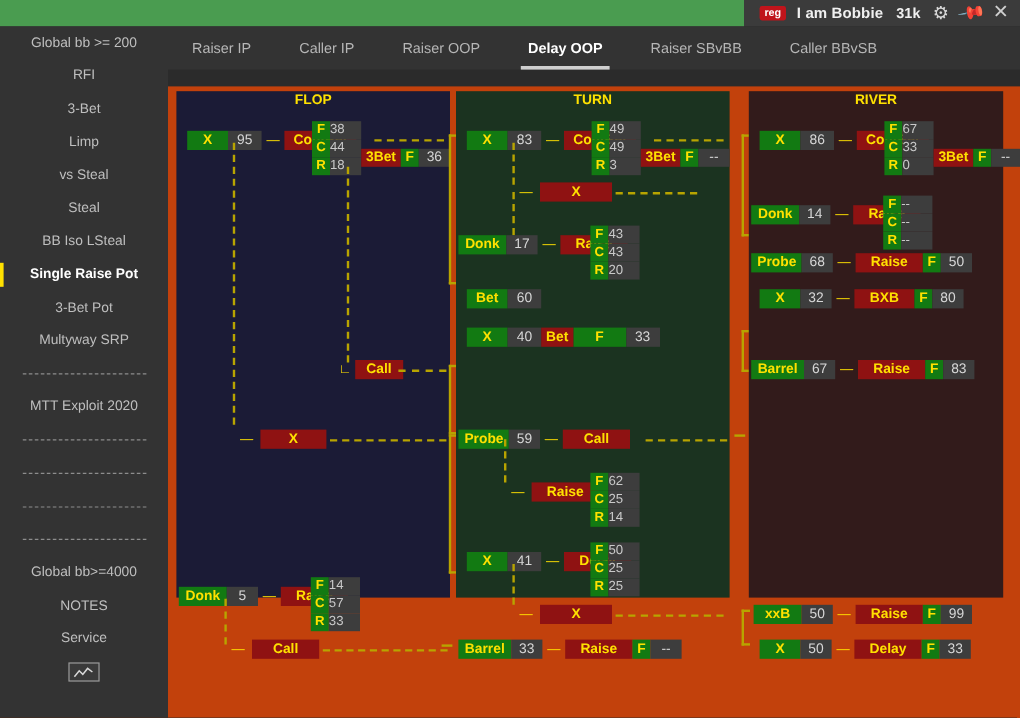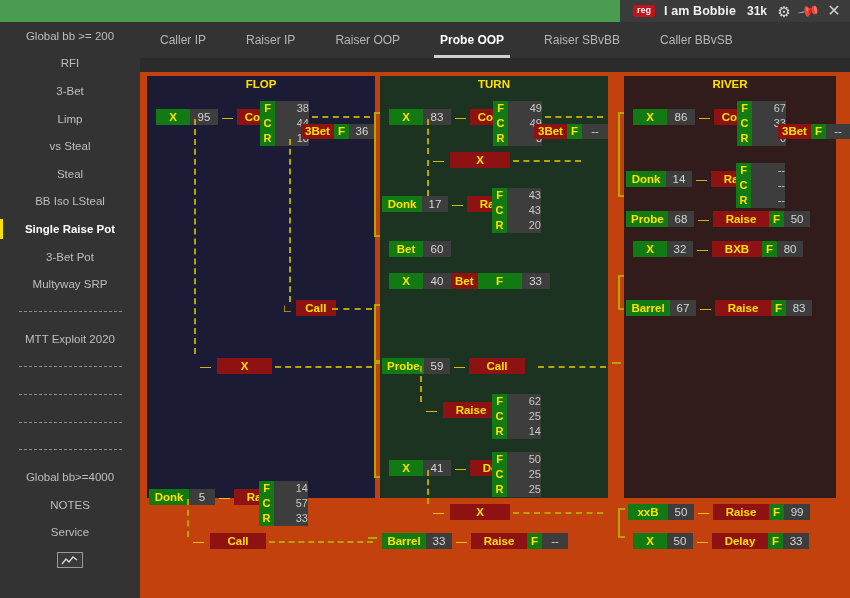--- a/index.html
+++ b/index.html
@@ -54,21 +54,21 @@
   .lbl-green { background:#127a12; color:#ffe100; font-weight:bold; text-align:center; padding:0 5px; }
   .lbl-red   { background:#8f1212; color:#ffe100; font-weight:bold; text-align:center; padding:0 5px; }
   .val-grey  { background:#3d3d3d; color:#d7d7d7; text-align:center; padding:0 5px; }
   .mini-f    { background:#127a12; color:#ffe100; font-weight:bold; padding:0 4px; }
   .sep-dash  { color:#ffe100; padding:0 4px; display:flex; align-items:center; font-size:11px;}
 
   
   .fcr { position:absolute; display:flex; flex-direction:column; font-size:11px; line-height:15px; }
   .fcr-row { display:flex; height:15px; }
   .fcr-k { background:#127a12; color:#ffe100; font-weight:bold; width:15px; text-align:center; }
-  .fcr-v { background:#3d3d3d; color:#c9c9c9; width:34px; text-align:right; }
+  .fcr-v { background:#3d3d3d; color:#c9c9c9; width:26px; text-align:left; }
 
   
   .trail { position:absolute; height:1px; border-top:2px dashed #b8a400; }
   .vline { position:absolute; width:0; border-left:2px dashed #b8a400; }
   .bracket { position:absolute; border-left:2px solid #b8a400; }
   .bracket::before { content:""; position:absolute; left:-2px; top:0; width:7px; height:2px; background:#b8a400; }
   .bracket::after  { content:""; position:absolute; left:-2px; bottom:0; width:7px; height:2px; background:#b8a400; }
   .dash-seg { position:absolute; height:0; border-top:2px solid #b8a400; width:9px; }
 </style>
 </head>
@@ -128,24 +128,24 @@
         <span class="chartbox">
           <svg width="18" height="11" viewBox="0 0 18 11">
             <polyline points="1,9 5,4 8,7 12,2 16,5" fill="none" stroke="#d8d8d8" stroke-width="1.3"></polyline>
           </svg>
         </span>
       </div>
     </div>
 
   <div class="tabs">
     <div class="tabrow" id="tabrow">
+        <div class="tab">Raiser IP</div>
         <div class="tab">Caller IP</div>
-        <div class="tab">Raiser IP</div>
         <div class="tab">Raiser OOP</div>
-        <div class="tab active">Probe OOP</div>
+        <div class="tab active">Delay OOP</div>
         <div class="tab">Raiser SBvBB</div>
         <div class="tab">Caller BBvSB</div>
       </div>
   </div>
 
   <div class="board">
 
     <div class="col col-flop">
       <div class="col-title">FLOP</div>
 

